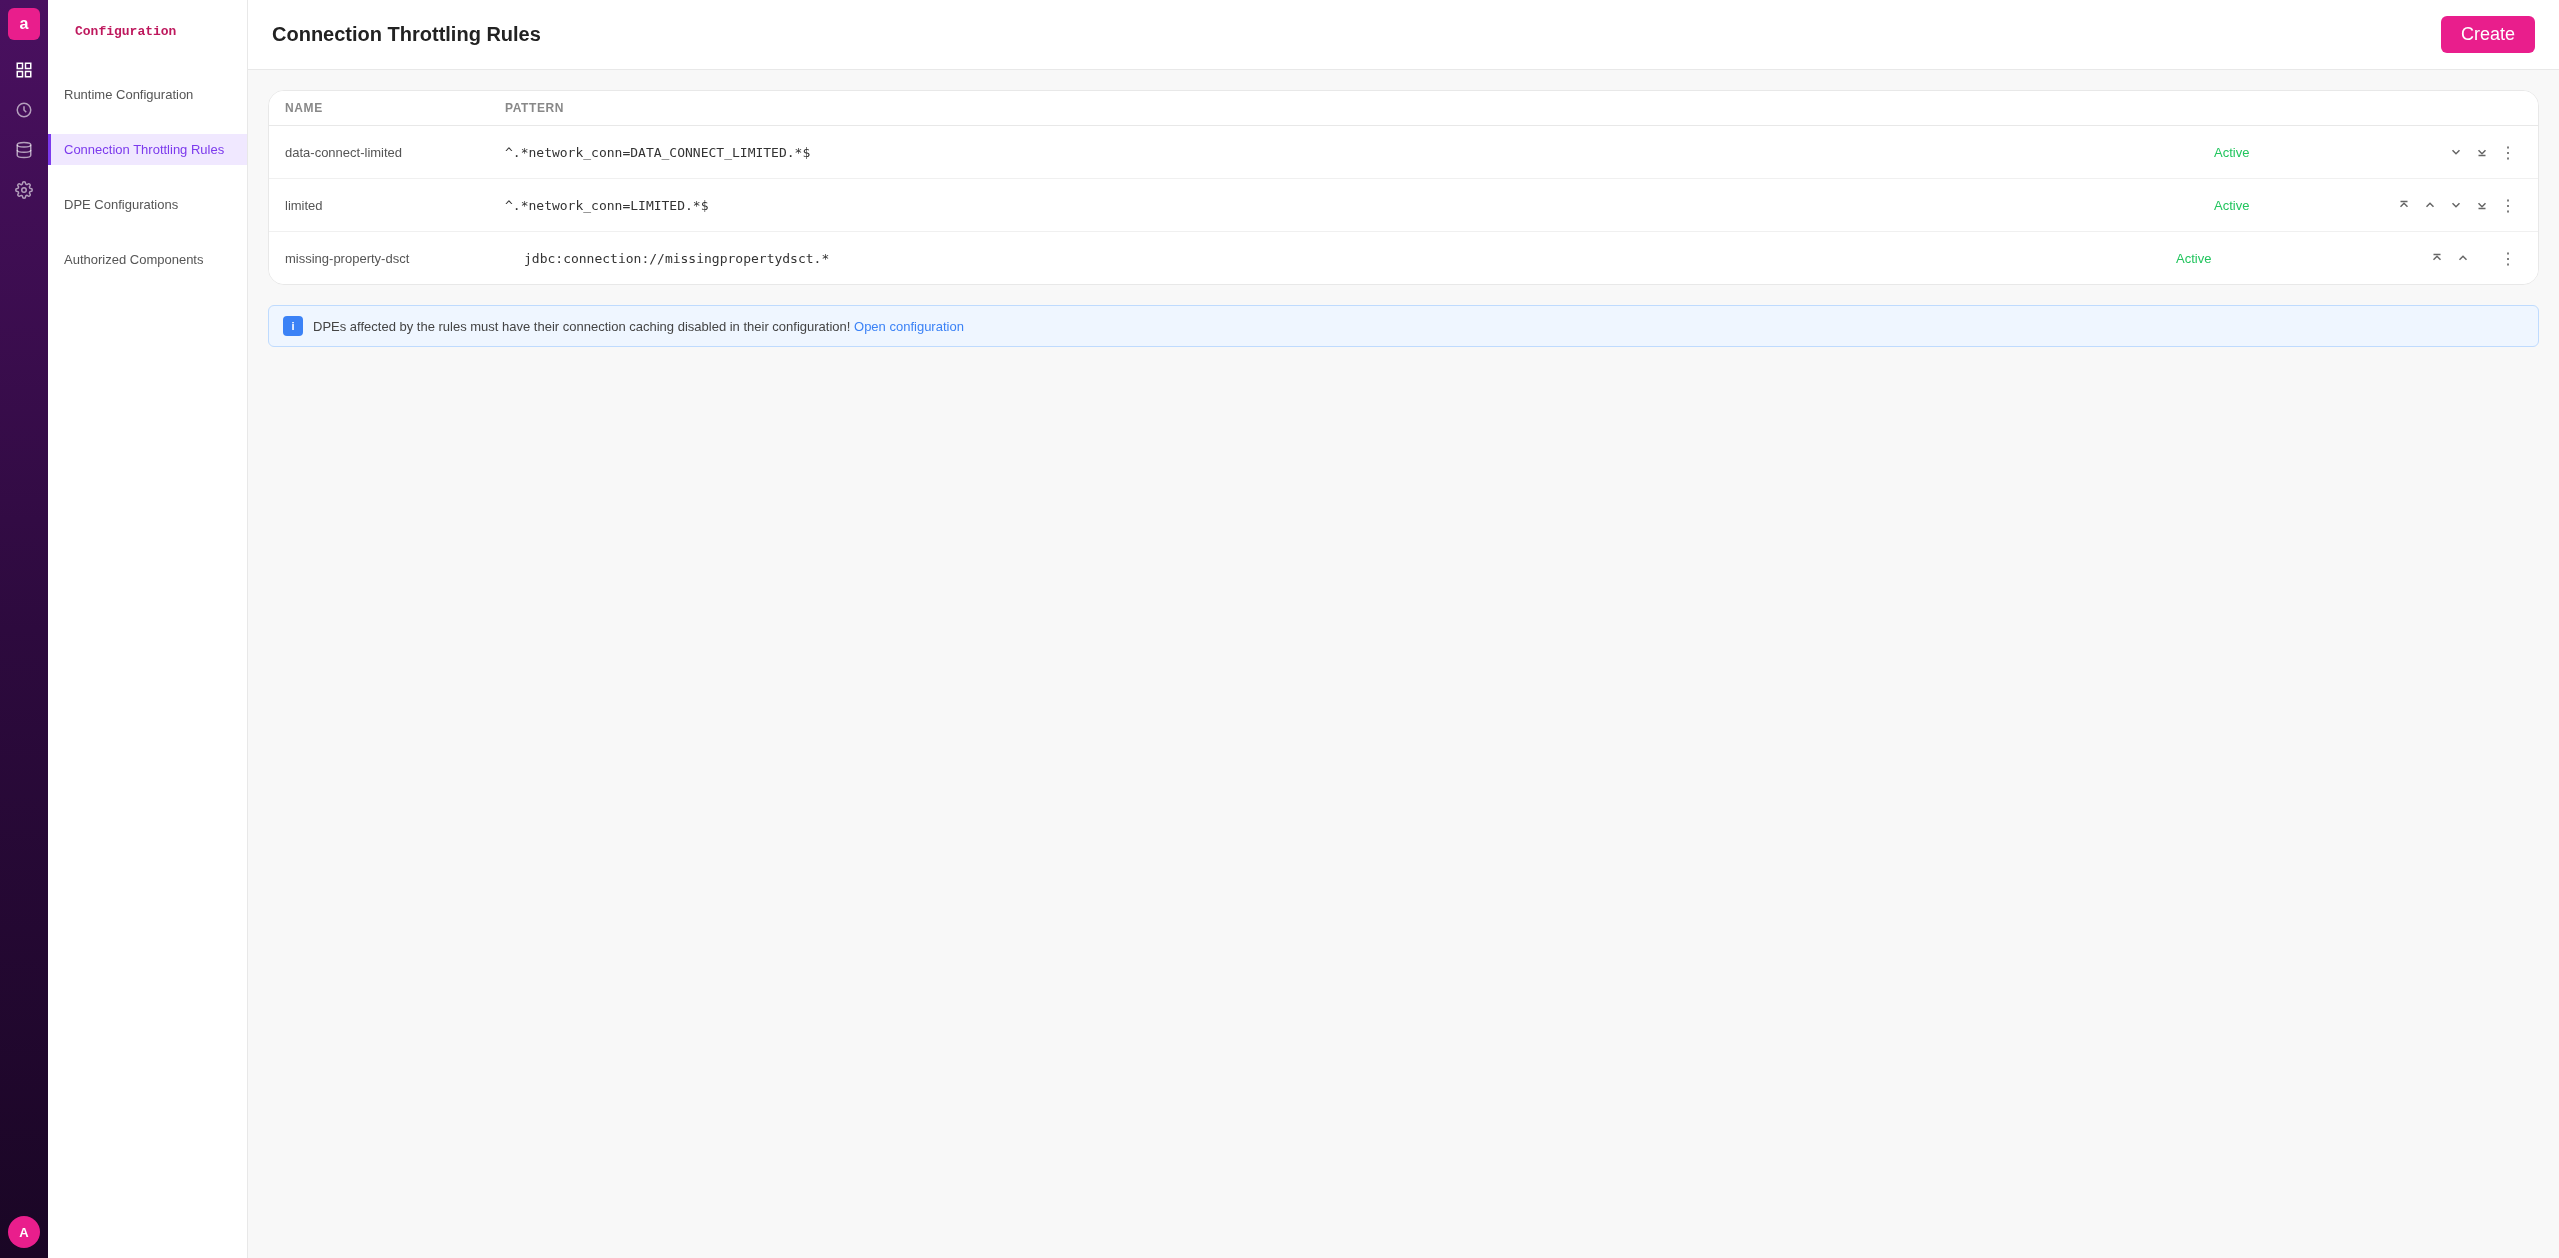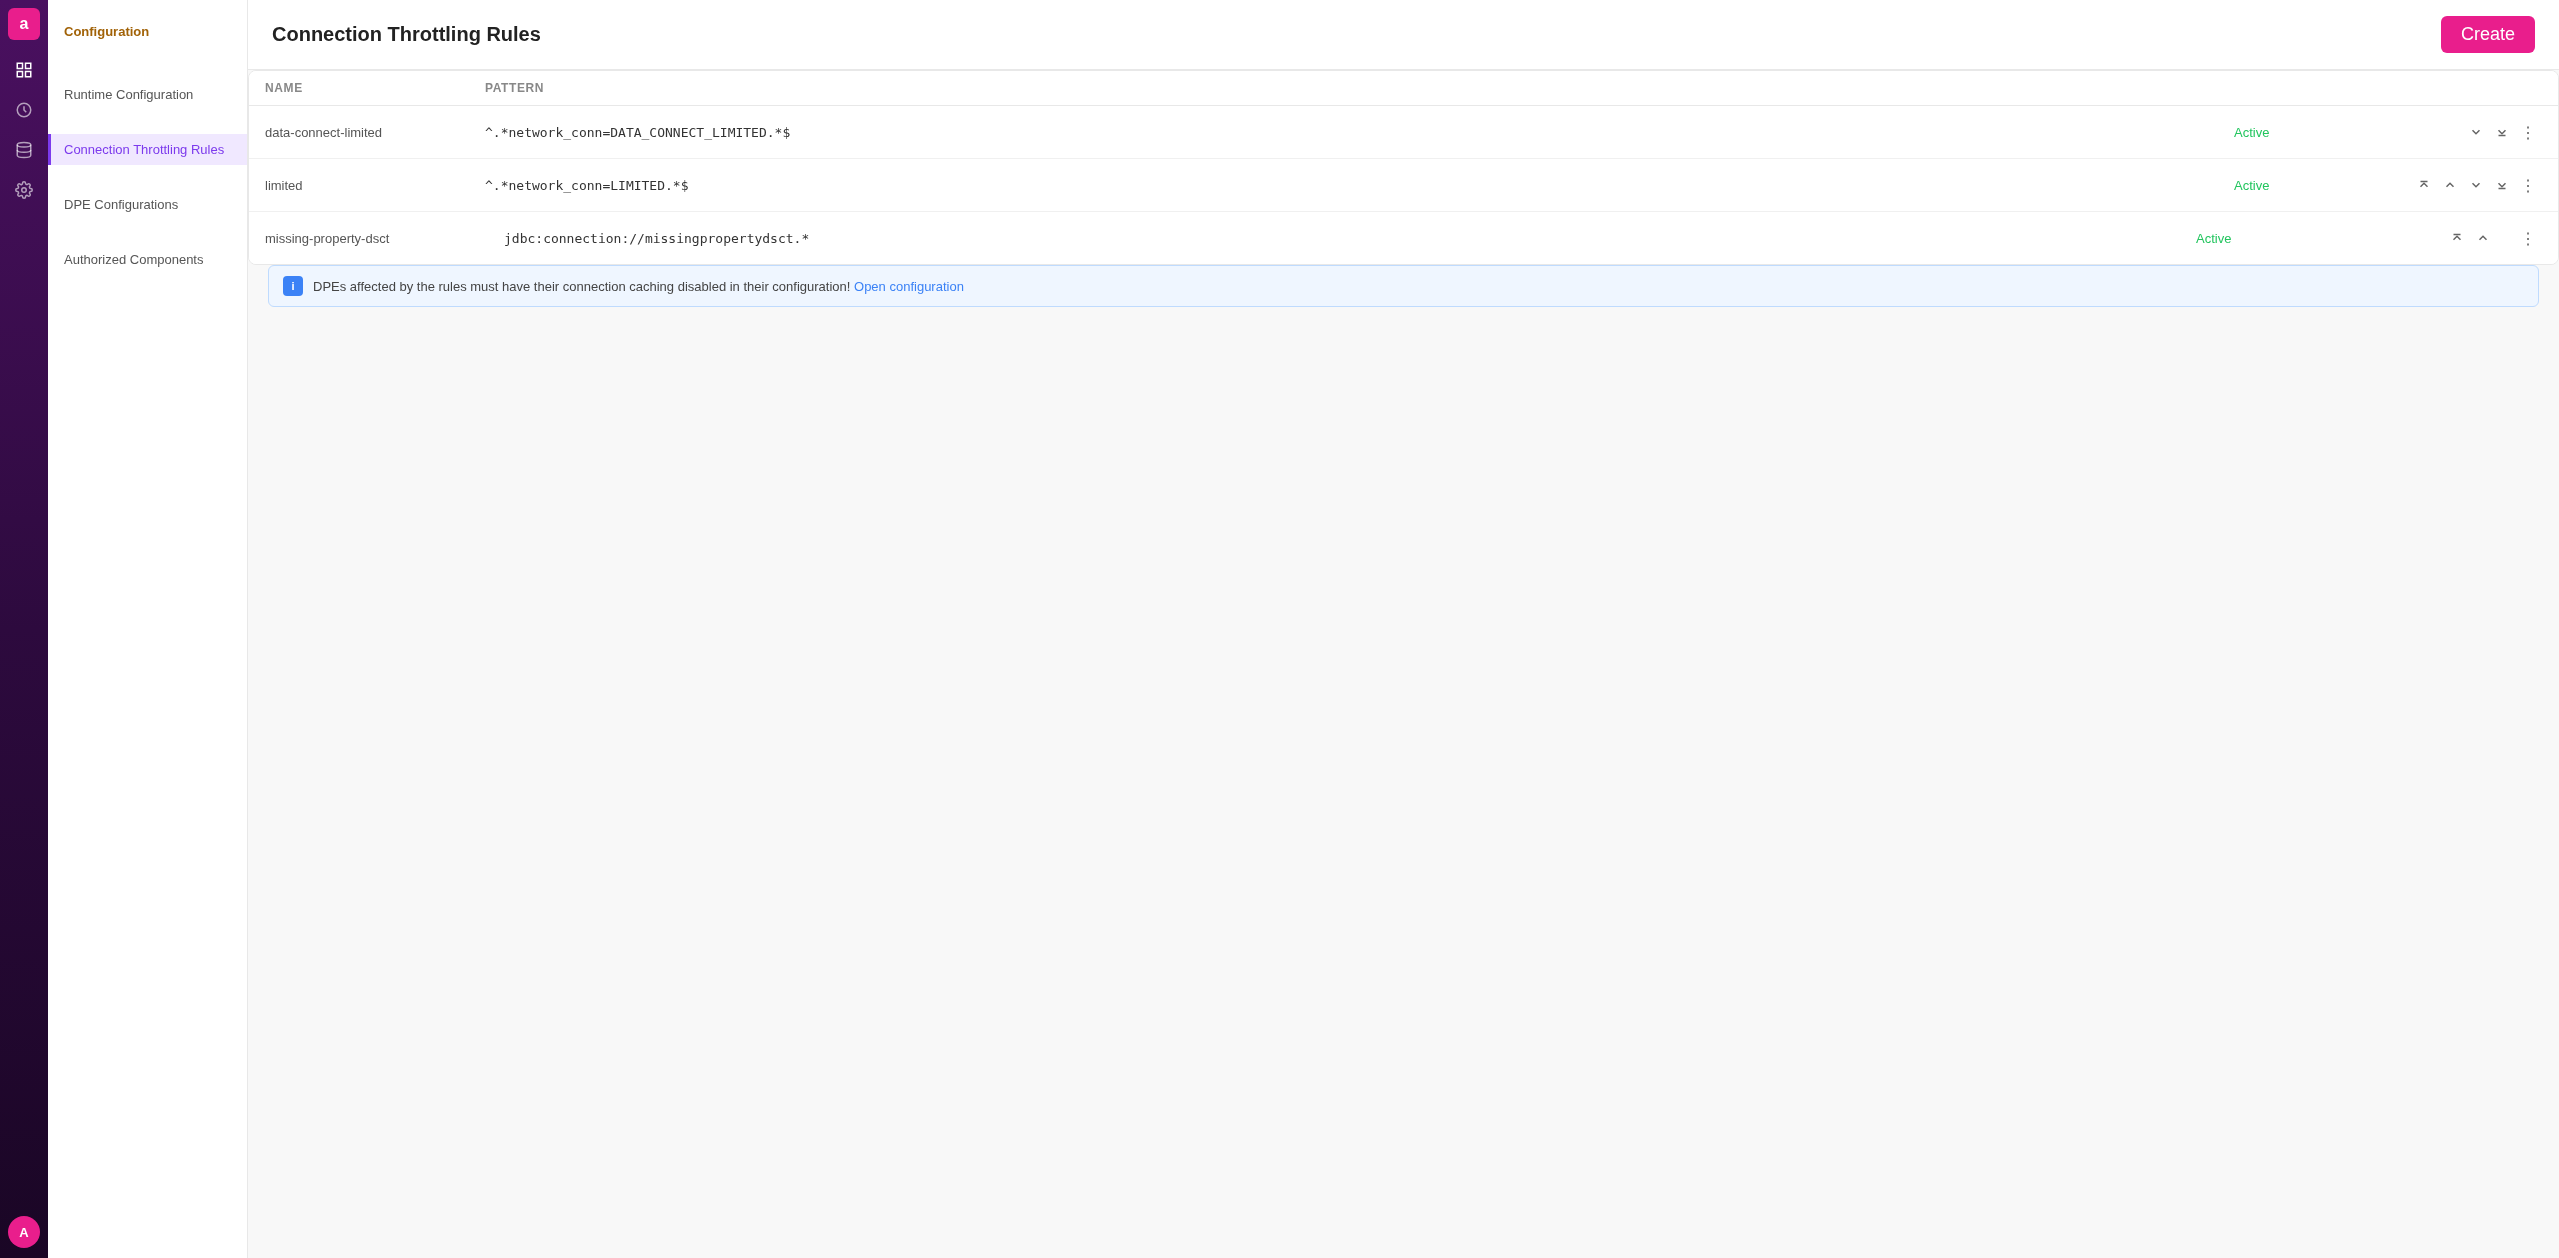--- a/index.html
+++ b/index.html
@@ -61,22 +61,23 @@
     .sidebar {
       width: 200px;
       background: white;
       border-right: 1px solid #e8e8e8;
       padding: 16px 0;
       flex-shrink: 0;
     }
     .sidebar-title {
       font-size: 13px;
       font-weight: 600;
-      color: #a16207;
-      padding: 8px 16px 16px;
+      color: #be185d;
+      padding: 8px 27px 16px;
+      font-family: Liberation Mono, monospace;
     }
     .sidebar-item {
       padding: 8px 16px;
       font-size: 13px;
       color: #555;
       cursor: pointer;
       border-radius: 0;
       margin-top: 24px;
     }
     .sidebar-item.active {
@@ -112,22 +113,23 @@
       border: none;
       padding: 8px 20px;
       border-radius: 6px;
       font-size: 18px;
       font-weight: 500;
       cursor: pointer;
     }
 
     
     .table-container {
+      margin: 20px;
       background: white;
-      border-radius: 8px;
+      border-radius: 16px;
       border: 1px solid #e8e8e8;
       overflow: hidden;
     }
     .table-header-row {
       display: grid;
       grid-template-columns: 220px 1fr 160px 120px auto;
       background: white;
       border-bottom: 1px solid #e8e8e8;
       padding: 10px 16px;
     }

